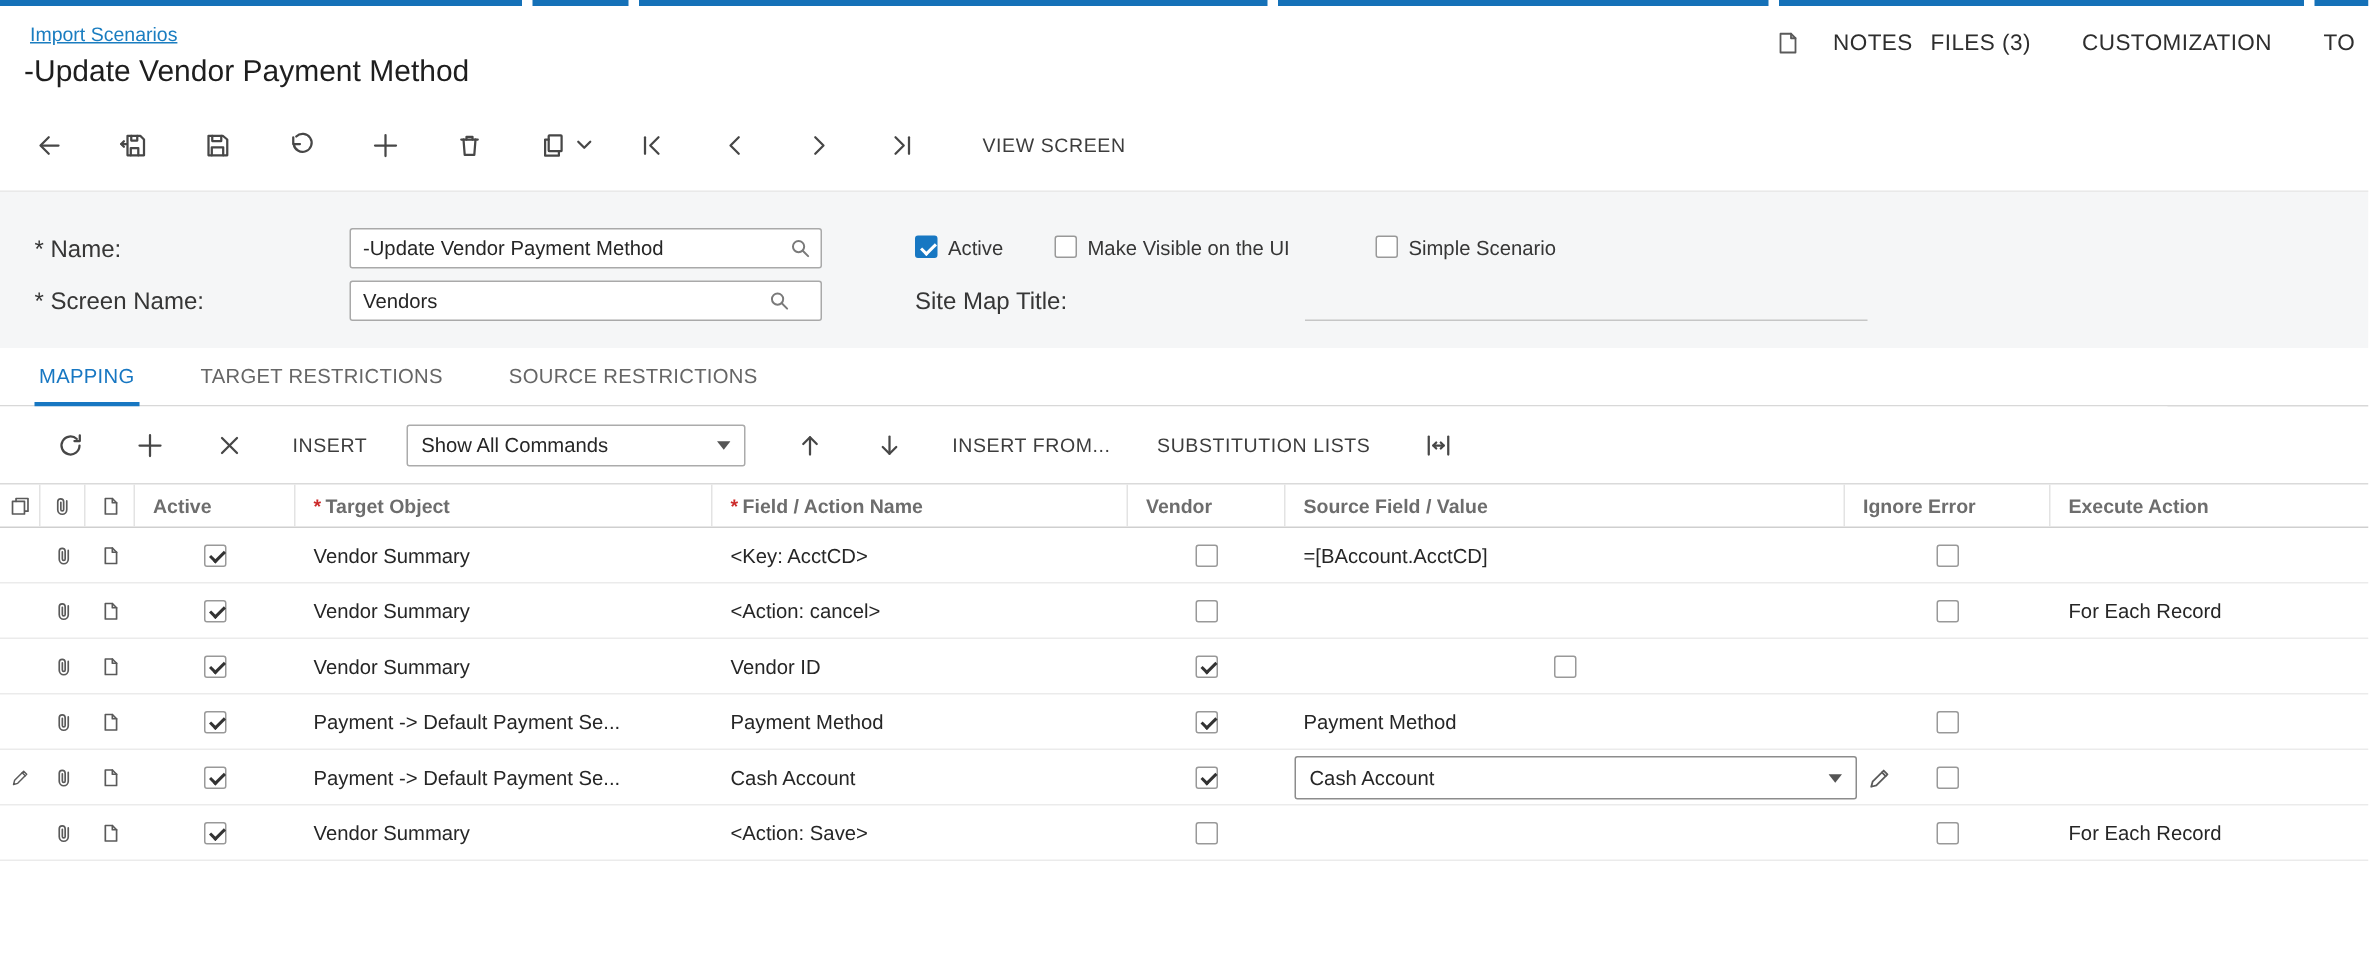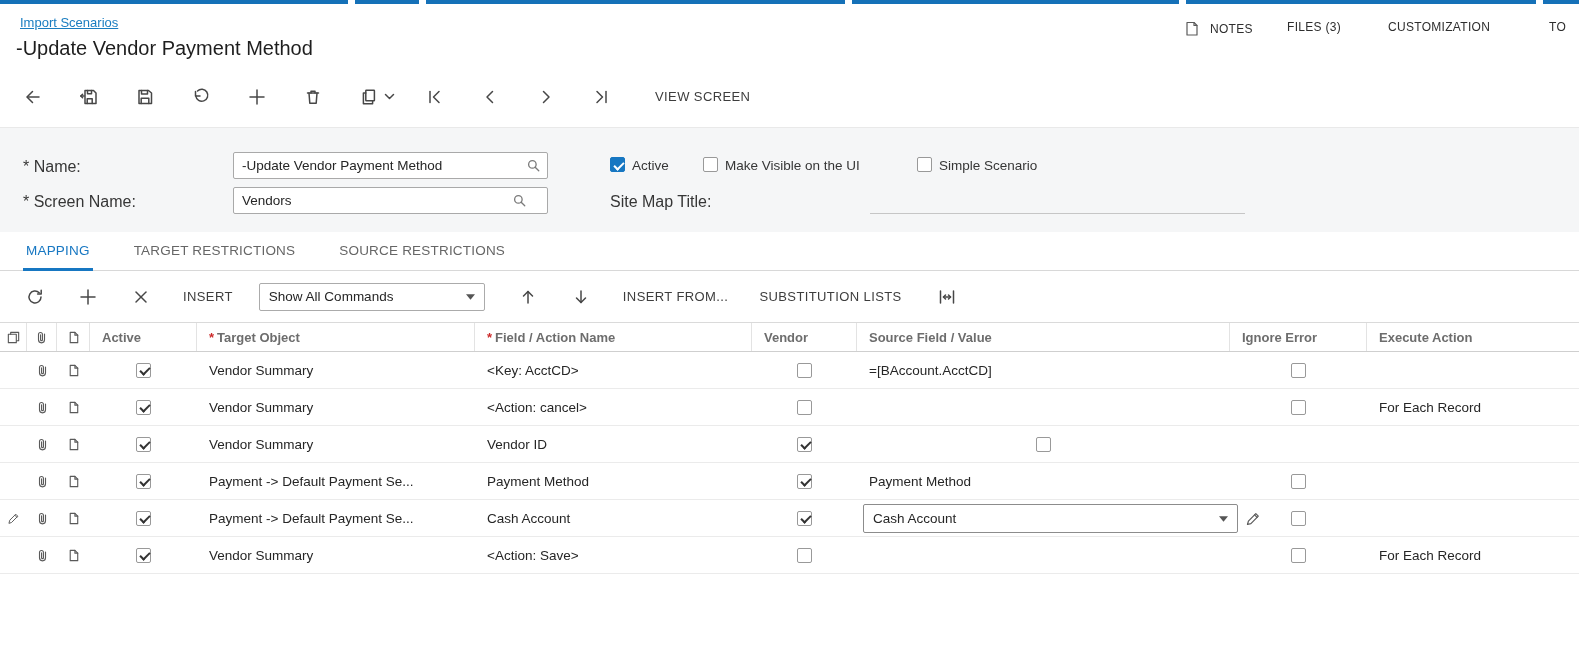--- a/index.html
+++ b/index.html
@@ -11,21 +11,21 @@
   .ic-gray{stroke:#7a7a7a;fill:none;stroke-width:1.4;stroke-linecap:round}
 
   
   .top-strip{position:absolute;top:0;left:0;width:1579px;height:4px;background:#1571b8}
   .top-strip .gap{position:absolute;top:0;height:4px;width:7px;background:#fff}
 
   
   .header{position:absolute;top:4px;left:0;width:1579px;height:62px;background:#fff}
   .breadcrumb{position:absolute;left:20px;top:11px;color:#1a7dc0;text-decoration:underline;font-size:13px;cursor:pointer}
   .page-title{position:absolute;left:16px;top:33px;font-size:20px;color:#1e1e1e;white-space:nowrap}
-  .hr-item{position:absolute;top:16px;display:flex;align-items:center;gap:10px;font-size:12px;color:#2e2e2e;letter-spacing:.3px;white-space:nowrap;cursor:pointer}
+  .hr-item{position:absolute;top:16px;display:flex;align-items:center;gap:22px;font-size:15px;color:#2e2e2e;letter-spacing:.3px;white-space:nowrap;cursor:pointer}
 
   
   .main-toolbar{position:absolute;top:66px;left:0;width:1579px;height:61px;display:flex;align-items:center;padding-left:22px;background:#fff}
   .tb-btn{display:flex;align-items:center;justify-content:center;width:22px;height:22px;margin-right:34px;cursor:pointer;flex:0 0 auto}
   .tb-btn.grp{margin-right:4px}
   .tb-chev{margin-right:28px;cursor:pointer}
   .tb-label{font-size:13px;color:#3d3d3d;letter-spacing:.4px;margin-left:8px;cursor:pointer;white-space:nowrap}
 
   
   .form-area{position:absolute;top:127px;left:0;width:1579px;height:105px;background:#f5f6f7;border-top:1px solid #e9e9e9}
@@ -39,21 +39,21 @@
   .cbx.blue.on::after{border-color:#fff}
   .f-cbx{position:absolute}
   .f-cblabel{position:absolute;font-size:13.5px;color:#363636;cursor:pointer;white-space:nowrap}
 
   
   .tabs{position:absolute;top:232px;left:0;width:1579px;height:39px;border-bottom:1px solid #d8d8d8;display:flex;align-items:stretch;padding-left:23px;background:#fff}
   .tab{display:flex;align-items:center;padding:0 3px;margin-right:38px;font-size:13.5px;letter-spacing:.2px;color:#666;cursor:pointer;border-bottom:3px solid transparent;margin-bottom:-1px;white-space:nowrap}
   .tab.active{color:#1777c2;border-bottom-color:#1777c2}
 
   
-  .grid-toolbar{position:absolute;top:271px;left:0;width:1445px;height:51px;display:flex;align-items:center;padding-left:24px;background:#fff}
+  .grid-toolbar{position:absolute;top:271px;left:0;width:1445px;height:51px;display:flex;align-items:center;padding-left:36px;background:#fff}
   .gt-btn{display:flex;align-items:center;justify-content:center;width:22px;height:22px;margin-right:31px;cursor:pointer;flex:0 0 auto}
   .gt-label{font-size:13px;color:#3d3d3d;letter-spacing:.4px;margin-right:26px;cursor:pointer;white-space:nowrap}
   .gt-select{width:226px;height:28px;border:1px solid #ababab;border-radius:2px;background:#fff;display:flex;align-items:center;padding:0 9px;margin-right:32px;cursor:pointer}
   .gt-select span{flex:1;font-size:13.5px;color:#262626;white-space:nowrap;overflow:hidden}
 
   
   .grid{position:absolute;top:322px;left:0;width:1579px;background:#fff}
   .grow{display:grid;grid-template-columns:27px 30px 33px 107px 278px 277px 105px 373px 137px 1fr}
   .head{height:30px;border-top:1px solid #dadada;border-bottom:1px solid #cfcfcf;align-items:center}
   .hcell{height:100%;display:flex;align-items:center;padding-left:12px;border-right:1px solid #e3e3e3;font-size:13px;font-weight:bold;color:#6d6d6d;white-space:nowrap;overflow:hidden;cursor:pointer}

